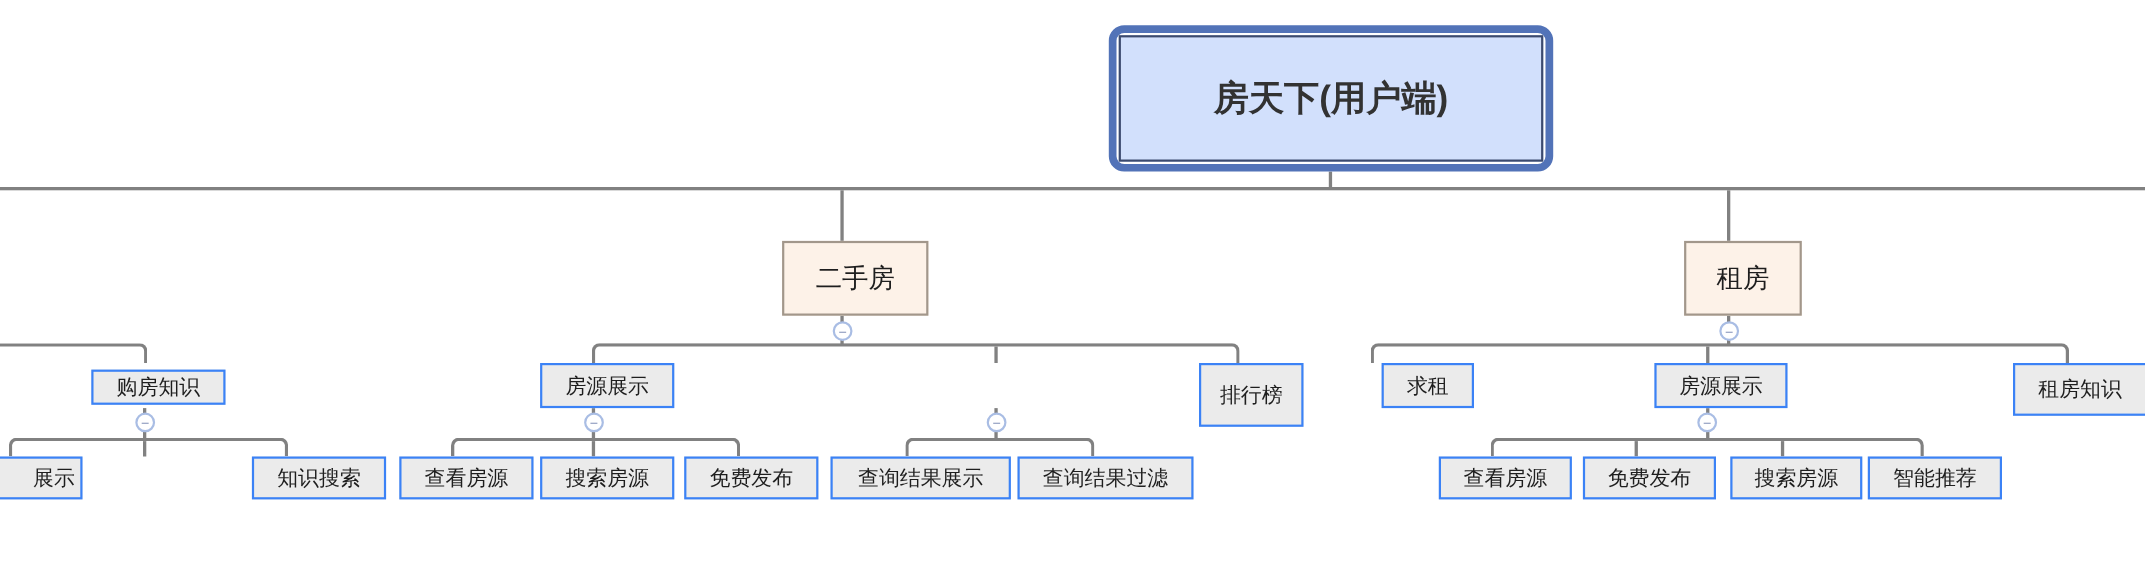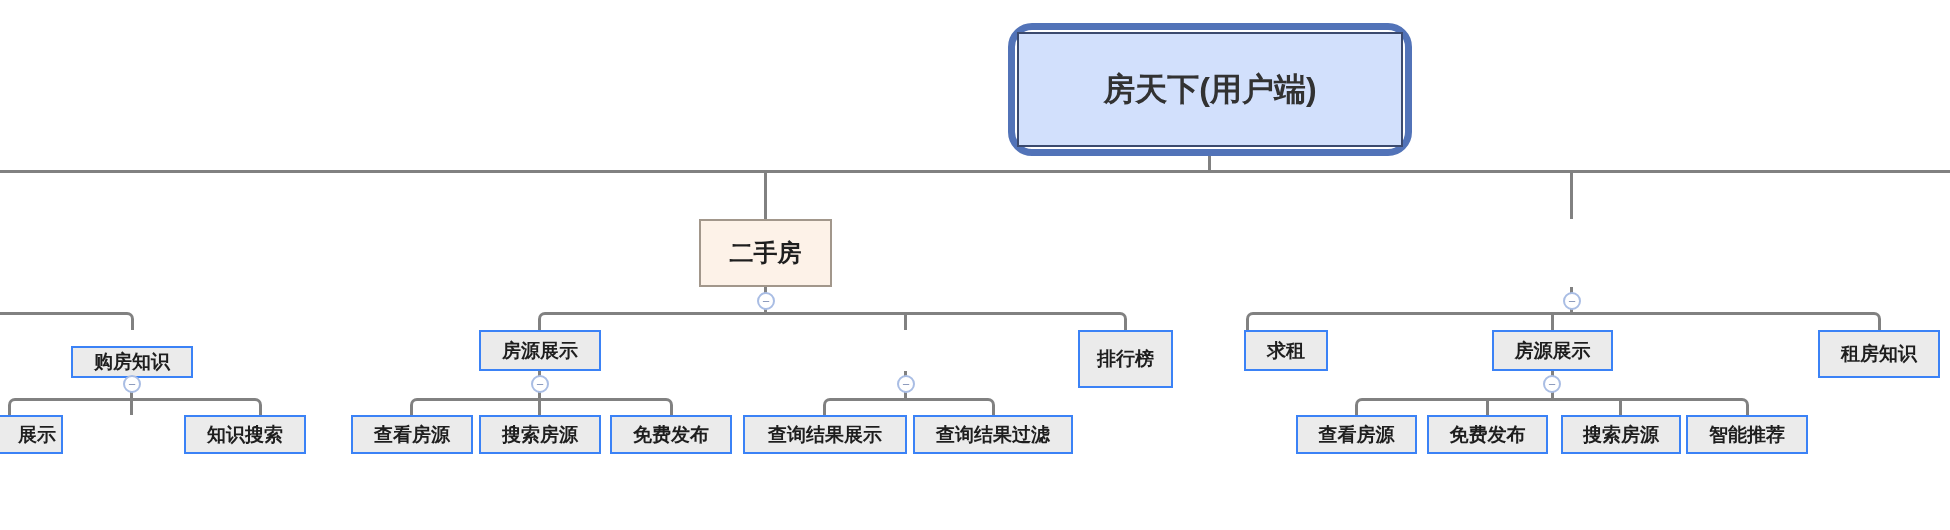--- a/index.html
+++ b/index.html
@@ -7,28 +7,28 @@
   #canvas{position:relative;width:1950px;height:530px;background:#ffffff;overflow:hidden;}
 
   
   .h,.v{position:absolute;background:#818181;z-index:1;}
   .elbow{position:absolute;box-sizing:border-box;border:0 solid #818181;z-index:1;}
   .rail{border-top:3px solid #818181;border-left:3px solid #818181;border-right:3px solid #818181;border-radius:7px 7px 0 0;}
   .elbowR{border-top:3px solid #818181;border-right:3px solid #818181;border-radius:0 7px 0 0;}
 
   
   .node{position:absolute;box-sizing:border-box;display:flex;align-items:center;justify-content:center;
-        border:2px solid #3b82f6;background:#ebebeb;color:#1e1e1e;font-size:19px;font-weight:700;
-        white-space:nowrap;z-index:2;}
+        border:2px solid #3b82f6;background:#ebebeb;color:#1e1e1e;font-size:19px;font-weight:400;
+        white-space:nowrap;z-index:2;margin-left:12px;}
   .branch{background:#fdf2e8;border-color:#a2978b;font-size:24px;}
   .clipped{justify-content:flex-end;padding-right:5px;}
 
   
   .root-outer{position:absolute;left:1008px;top:23px;width:404px;height:133px;box-sizing:border-box;
-              border:7px solid #5273b8;border-radius:24px;background:#ffffff;z-index:2;}
+              border:7px solid #5273b8;border-radius:14px;background:#ffffff;z-index:2;}
   .root-inner{position:absolute;inset:2px;border:2px solid #3b4a6e;background:#d2e0fc;
               display:flex;align-items:center;justify-content:center;
               font-size:32px;font-weight:bold;color:#323232;white-space:nowrap;}
 
   
   .collapse{position:absolute;width:18px;height:18px;box-sizing:border-box;border-radius:50%;
             border:2px solid #a9bde4;background:#ffffff;color:#8695ba;display:flex;align-items:center;
             justify-content:center;font-size:13px;line-height:1;z-index:3;cursor:pointer;}
 </style>
 </head>
@@ -65,30 +65,31 @@
   <div class="v" style="left:1551px;top:371px;width:3px;height:29px;"></div>
   <div class="elbow rail" style="left:1355px;top:398px;width:394px;height:17px;"></div>
   <div class="v" style="left:1486px;top:401px;width:3px;height:14px;"></div>
   <div class="v" style="left:1619px;top:401px;width:3px;height:14px;"></div>
 
   <div class="root-outer">
     <div class="root-inner">房天下(用户端)</div>
   </div>
 
   <div class="node branch" style="left:699px;top:219px;width:133px;height:68px;">二手房</div>
+  <div class="node branch" style="left:1519px;top:219px;width:107px;height:68px;">租房</div>
 
-  <div class="node" style="left:71px;top:346px;width:122px;height:32px;">购房知识</div>
+  <div class="node" style="left:71px;top:336px;width:122px;height:32px;">购房知识</div>
   <div class="node" style="left:479px;top:330px;width:122px;height:41px;">房源展示</div>
   <div class="node" style="left:1078px;top:330px;width:95px;height:58px;">排行榜</div>
   <div class="node" style="left:1244px;top:330px;width:84px;height:41px;">求租</div>
   <div class="node" style="left:1492px;top:330px;width:121px;height:41px;">房源展示</div>
   <div class="node" style="left:1818px;top:330px;width:122px;height:48px;">租房知识</div>
 
   <div class="node clipped" style="left:-58px;top:415px;width:121px;height:39px;">展示</div>
-  <div class="node" style="left:184px;top:415px;width:122px;height:39px;">知识搜索</div>
+  <div class="node" style="left:217px;top:415px;width:122px;height:39px;">知识搜索</div>
 
   <div class="node" style="left:351px;top:415px;width:122px;height:39px;">查看房源</div>
   <div class="node" style="left:479px;top:415px;width:122px;height:39px;">搜索房源</div>
   <div class="node" style="left:610px;top:415px;width:122px;height:39px;">免费发布</div>
 
   <div class="node" style="left:913px;top:415px;width:160px;height:39px;">查询结果过滤</div>
   <div class="node" style="left:743px;top:415px;width:164px;height:39px;">查询结果展示</div>
 
   <div class="node" style="left:1296px;top:415px;width:121px;height:39px;">查看房源</div>
   <div class="node" style="left:1427px;top:415px;width:121px;height:39px;">免费发布</div>

